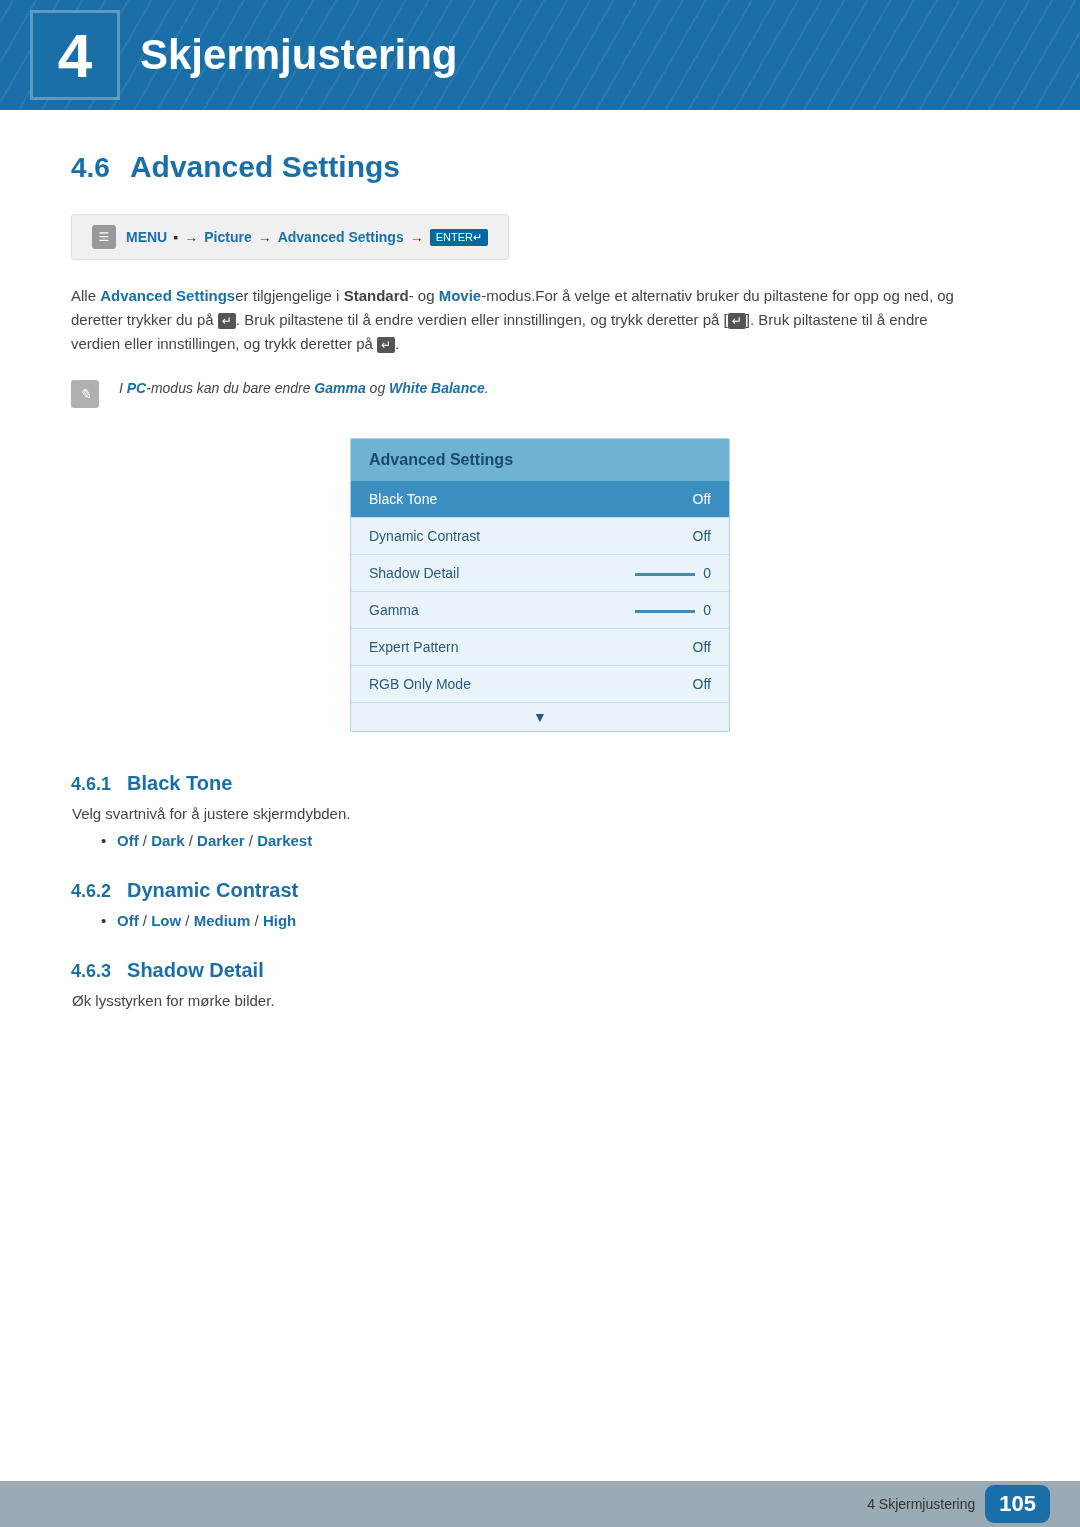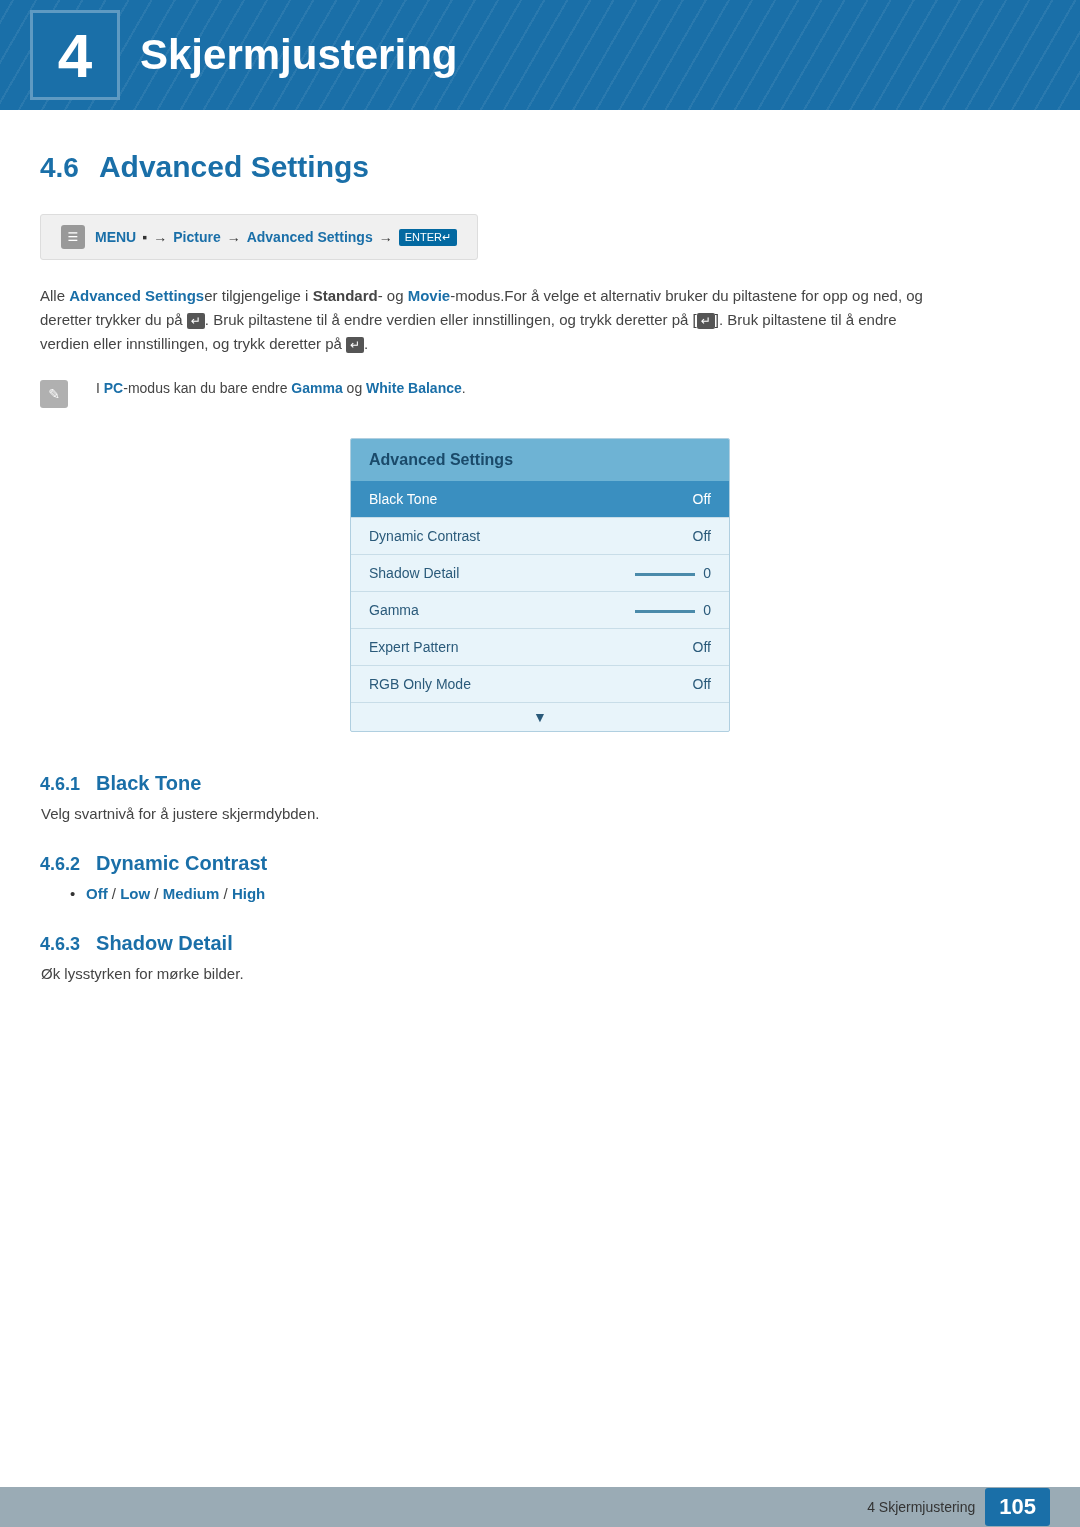--- a/index.html
+++ b/index.html
@@ -55,21 +55,21 @@
 
     .header-title {
       font-size: 42px;
       font-weight: bold;
       color: white;
       z-index: 1;
     }
 
     
     .content {
-      padding: 40px 40px;
+      padding: 40px 71px;
       background: white;
       min-height: 1400px;
     }
 
     .section-heading {
       display: flex;
       align-items: baseline;
       margin-bottom: 30px;
     }
 
@@ -130,22 +130,23 @@
       color: #444;
       line-height: 1.6;
       margin-bottom: 24px;
       max-width: 900px;
     }
 
     
     .note-box {
       display: flex;
       align-items: flex-start;
-      gap: 28px;
+      gap: 20px;
       margin-bottom: 30px;
+      font-style: italic;
     }
 
     .note-icon {
       width: 28px;
       height: 28px;
       background: #b0b0b0;
       border-radius: 3px;
       flex-shrink: 0;
       display: flex;
       align-items: center;
@@ -287,41 +288,41 @@
     }
 
     .blue { color: #1a6fa8; font-weight: bold; }
 
     
     .footer {
       position: absolute;
       bottom: 0;
       left: 0;
       right: 0;
-      height: 40px;
+      height: 46px;
       background: #9aabb5;
       display: flex;
       align-items: center;
       justify-content: flex-end;
       padding-right: 30px;
       gap: 10px;
     }
 
     .footer-text {
       color: #333;
       font-size: 14px;
     }
 
     .footer-page-box {
       background: #1a6fa8;
       color: white;
       font-size: 22px;
       font-weight: bold;
       padding: 6px 14px;
-      border-radius: 3px;
+      border-radius: 9px;
     }
   </style>
 </head>
 <body>
 
 <div class="header-bar">
   <div class="chapter-number-box">
     <span>4</span>
   </div>
   <span class="header-title">Skjermjustering</span>
@@ -405,20 +406,25 @@
     </div>
   </div>
 
   
   <div class="subsection">
     <div class="subsection-heading">
       <span class="subsection-number">4.6.1</span>
       <span class="subsection-title">Black Tone</span>
     </div>
     <p class="subsection-desc">Velg svartnivå for å justere skjermdybden.</p>
+    <ul class="bullet-list">
+      <li>
+        <span class="blue">Off</span> / <span class="blue">Dark</span> / <span class="blue">Darker</span> / <span class="blue">Darkest</span>
+      </li>
+    </ul>
   </div>
 
   
   <div class="subsection">
     <div class="subsection-heading">
       <span class="subsection-number">4.6.2</span>
       <span class="subsection-title">Dynamic Contrast</span>
     </div>
     <ul class="bullet-list">
       <li>

